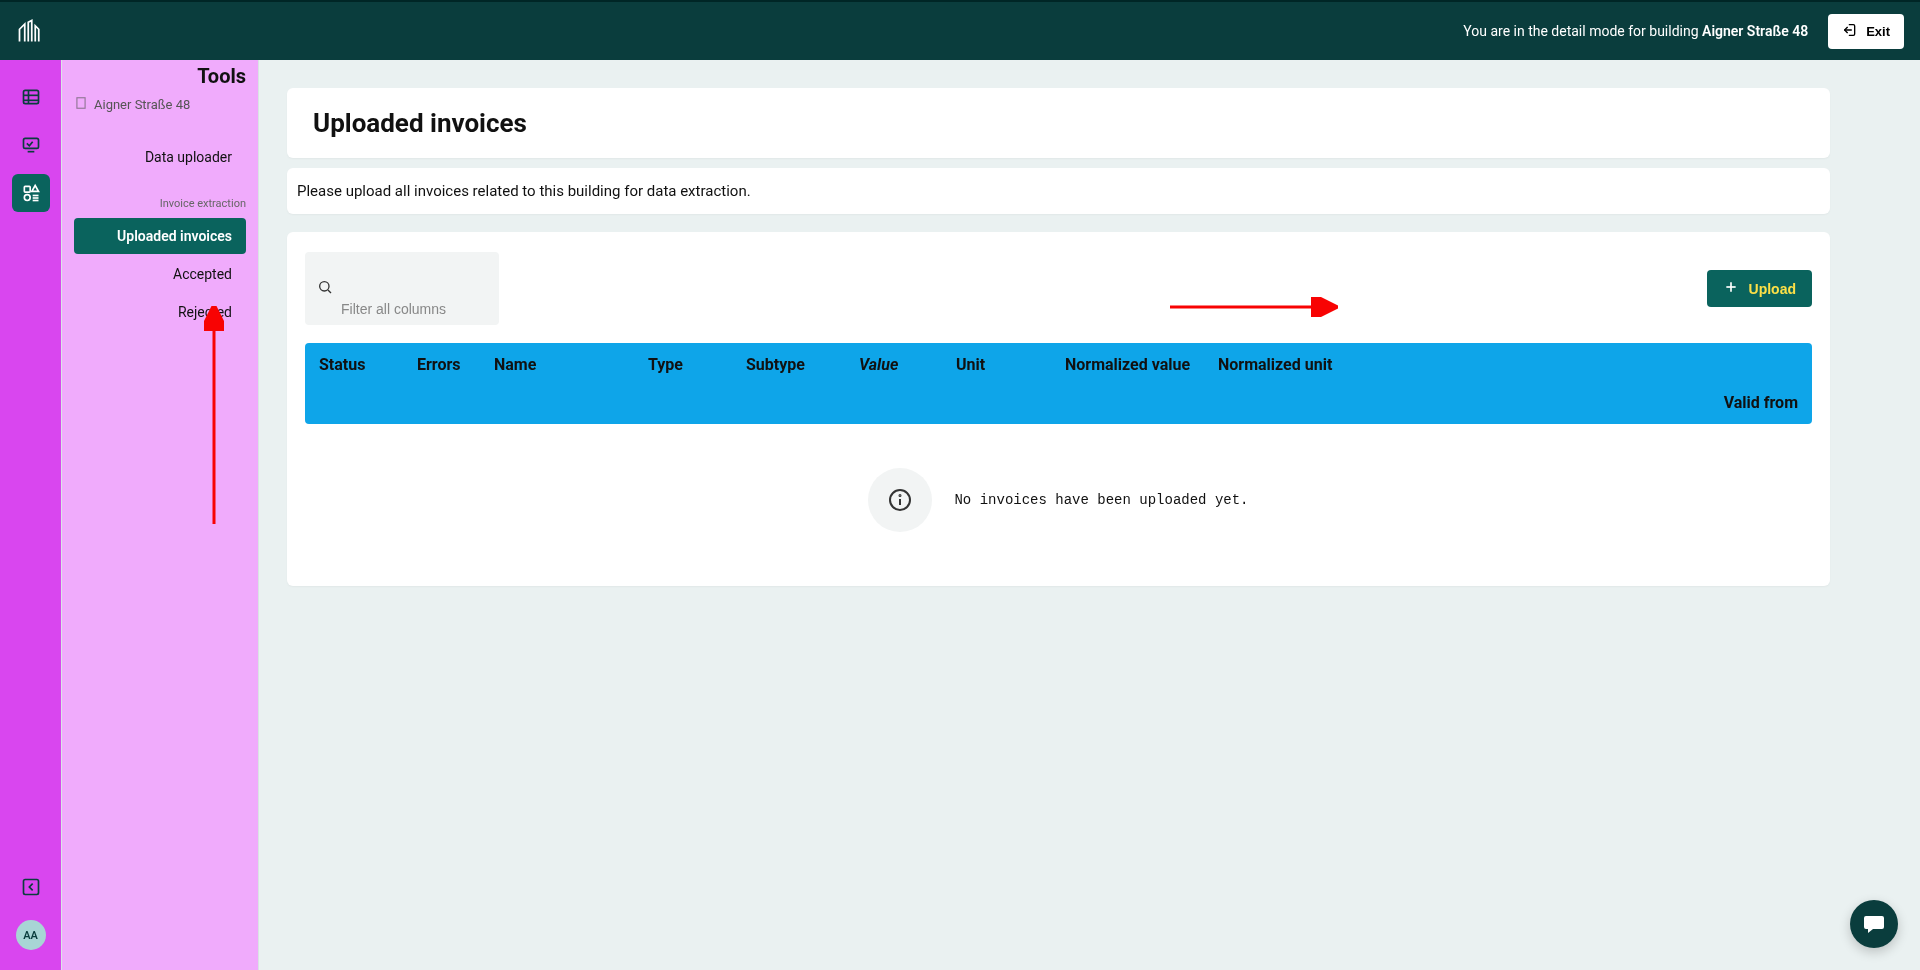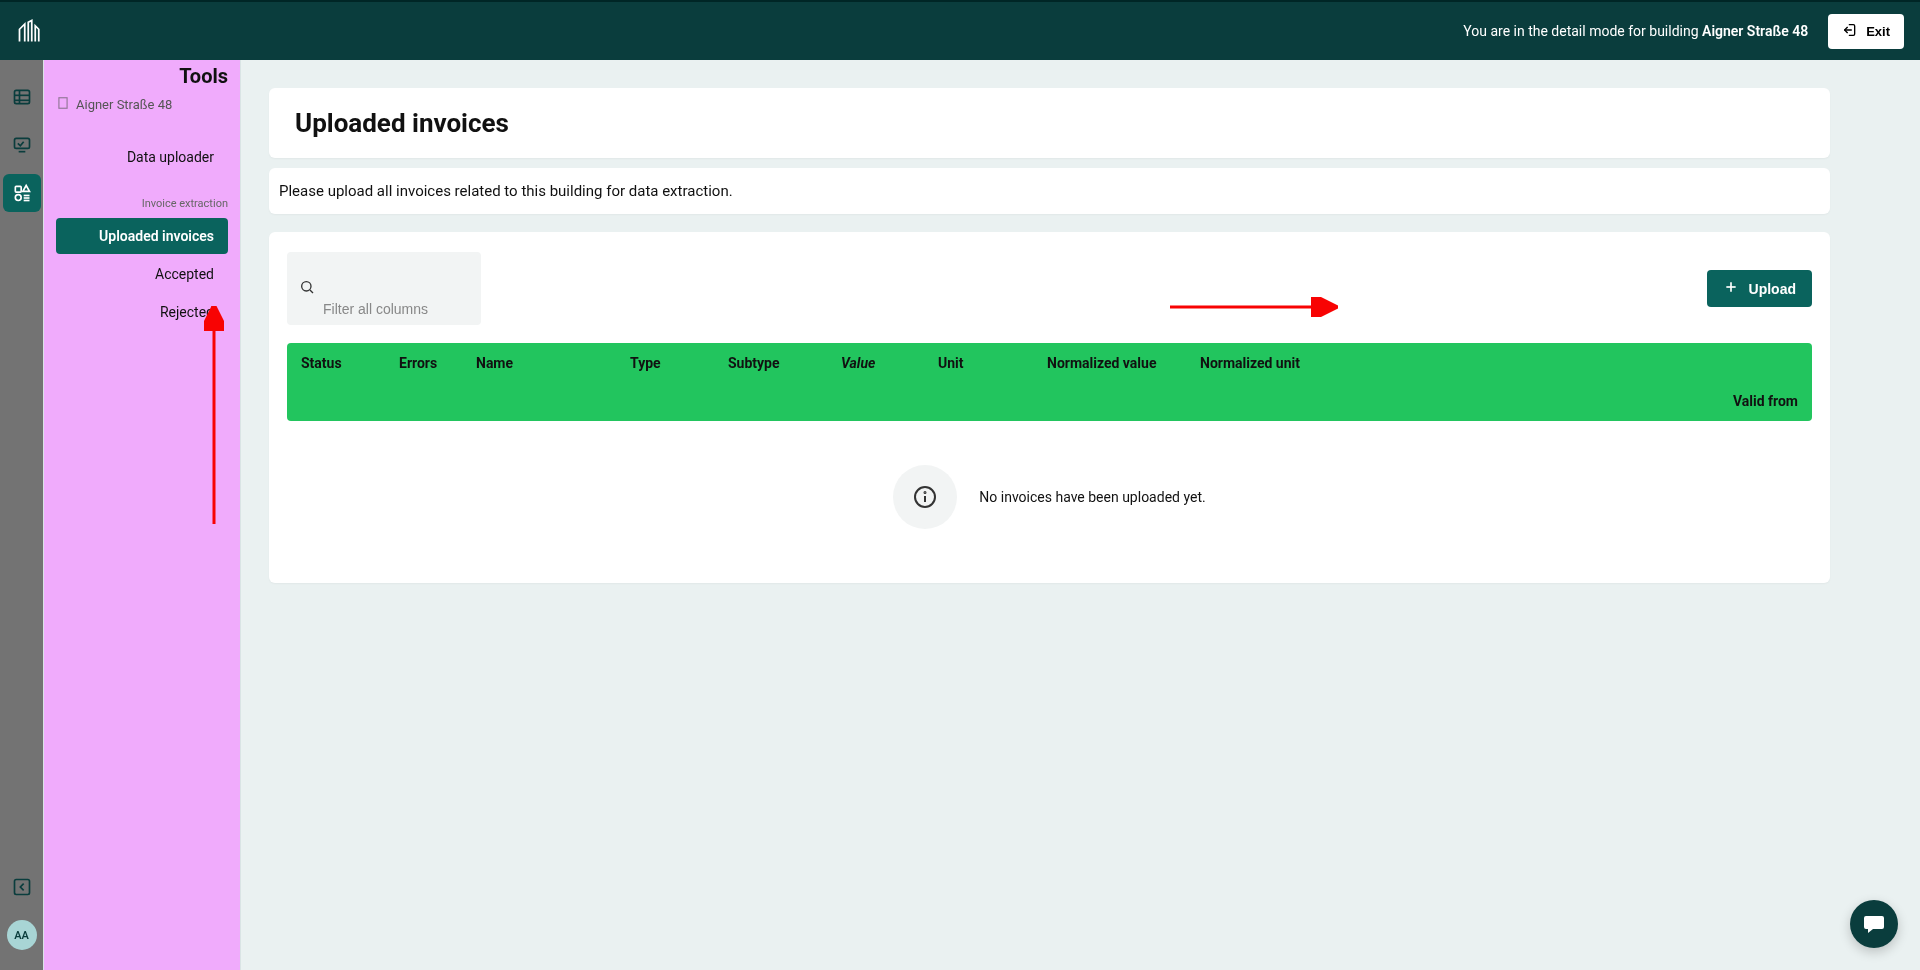--- a/index.html
+++ b/index.html
@@ -56,22 +56,22 @@
       font-size: 13px;
       font-weight: 600;
       cursor: pointer;
       color: #000;
     }
     .main-wrap {
       display: flex;
       height: calc(970px - 60px);
     }
     .icon-rail {
-      width: 44px;
-      background: #737373;
+      width: 62px;
+      background: #d946ef;
       border-right: 1px solid #d9e4e4;
       display: flex;
       flex-direction: column;
       align-items: center;
       padding-top: 18px;
       gap: 10px;
     }
     .rail-item {
       width: 38px;
       height: 38px;
@@ -206,37 +206,37 @@
       font-size: 14px;
       color: #333;
       width: 100%;
       margin-top: 41px;
     }
     .search-box input::placeholder {
       color: #888;
     }
     .upload-btn {
       background: #0a635d;
-      color: #ffffff;
+      color: #fde047;
       border: none;
       border-radius: 4px;
       padding: 9px 16px;
       display: flex;
       align-items: center;
       gap: 10px;
       font-size: 14px;
       font-weight: 600;
       cursor: pointer;
     }
     .table-head {
-      background: #22c55e;
+      background: #0ea5e9;
       border-radius: 4px;
       display: flex;
       padding: 12px 14px;
-      font-size: 14px;
+      font-size: 16px;
       font-weight: 700;
       color: #111;
     }
     .col-status { width: 98px; }
     .col-errors { width: 77px; }
     .col-name { width: 154px; }
     .col-type { width: 98px; }
     .col-subtype { width: 113px; }
     .col-value { width: 97px; font-style: italic; }
     .col-unit { width: 109px; }
@@ -255,20 +255,21 @@
       height: 64px;
       border-radius: 50%;
       background: #f2f4f4;
       display: flex;
       align-items: center;
       justify-content: center;
     }
     .empty-text {
       font-size: 14px;
       color: #111;
+      font-family: Liberation Mono, monospace;
     }
     .chat-fab {
       position: absolute;
       right: 22px;
       bottom: 22px;
       width: 48px;
       height: 48px;
       border-radius: 50%;
       background: #0a3d3d;
       display: flex;

